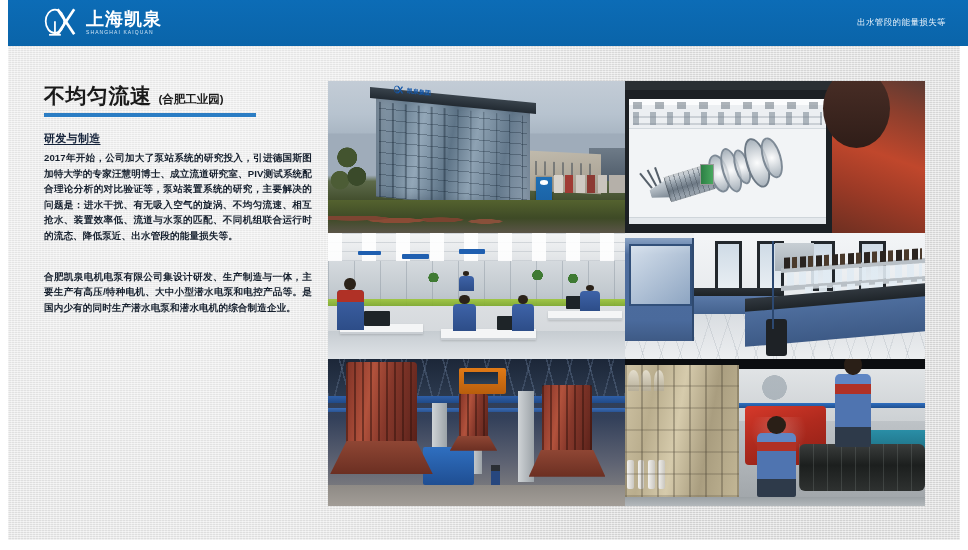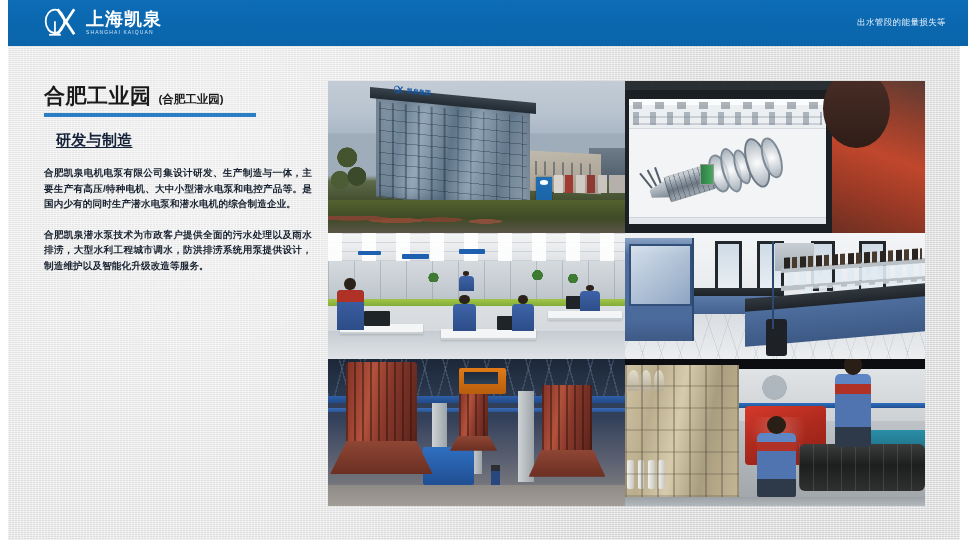--- a/index.html
+++ b/index.html
@@ -115,38 +115,37 @@
   }
   .title-rule {
     margin-top: 5px;
     width: 212px;
     height: 4px;
     background: #2b7dc4;
   }
 
   .section-head {
     margin-top: 14px;
-    font-size: 15px;
+    font-size: 11px;
     font-weight: 700;
     color: #15233a;
     text-decoration: underline;
     text-underline-offset: 2px;
     letter-spacing: .3px;
-    margin-left: 12px;
   }
   .para {
     margin-top: 4px;
     font-size: 9.6px;
     line-height: 15.6px;
     color: #16202e;
     text-align: justify;
     letter-spacing: .1px;
     font-weight: 600;
   }
-  .para.gap { margin-top: 15px; }
+  .para.gap { margin-top: 25px; }
 
   
   .collage {
     position: absolute;
     left: 328px;
     top: 81px;
     width: 597px;
     height: 425px;
     display: grid;
     grid-template-columns: 297px 300px;
@@ -670,28 +669,28 @@
       <span class="logo-text-block">
         <span class="logo-cn">上海凯泉</span>
         <span class="logo-en">SHANGHAI KAIQUAN</span>
       </span>
     </div>
     <div class="header-tagline">出水管段的能量损失等</div>
   </div>
 
   <div class="left-col">
     <div class="title-row">
-      <span class="title-main">合肥工业园</span>
+      <span class="title-main">不均匀流速</span>
       <span class="title-sub">(合肥工业园)</span>
     </div>
     <div class="title-rule"></div>
 
     <div class="section-head">研发与制造</div>
+    <p class="para">2017年开始，公司加大了泵站系统的研究投入，引进德国斯图加特大学的专家汪慧明博士、成立流道研究室、PIV测试系统配合理论分析的对比验证等，泵站装置系统的研究，主要解决的问题是：进水干扰、有无吸入空气的旋涡、不均匀流速、相互抢水、装置效率低、流道与水泵的匹配、不同机组联合运行时的流态、降低泵近、出水管段的能量损失等。</p>
     <p class="para gap">合肥凯泉电机电泵有限公司集设计研发、生产制造与一体，主要生产有高压/特种电机、大中小型潜水电泵和电控产品等。是国内少有的同时生产潜水电泵和潜水电机的综合制造企业。</p>
-    <p class="para gap">合肥凯泉潜水泵技术为市政客户提供全面的污水处理以及雨水排涝，大型水利工程城市调水，防洪排涝系统用泵提供设计，制造维护以及智能化升级改造等服务。</p>
   </div>
 
   <div class="collage">
 
     <div class="cell ph-building">
       <div class="bld-trees"></div>
       <div class="bld-far"></div>
       <div class="bld-right"></div>
       <div class="bld-main"></div>
       <div class="bld-cap"></div>

